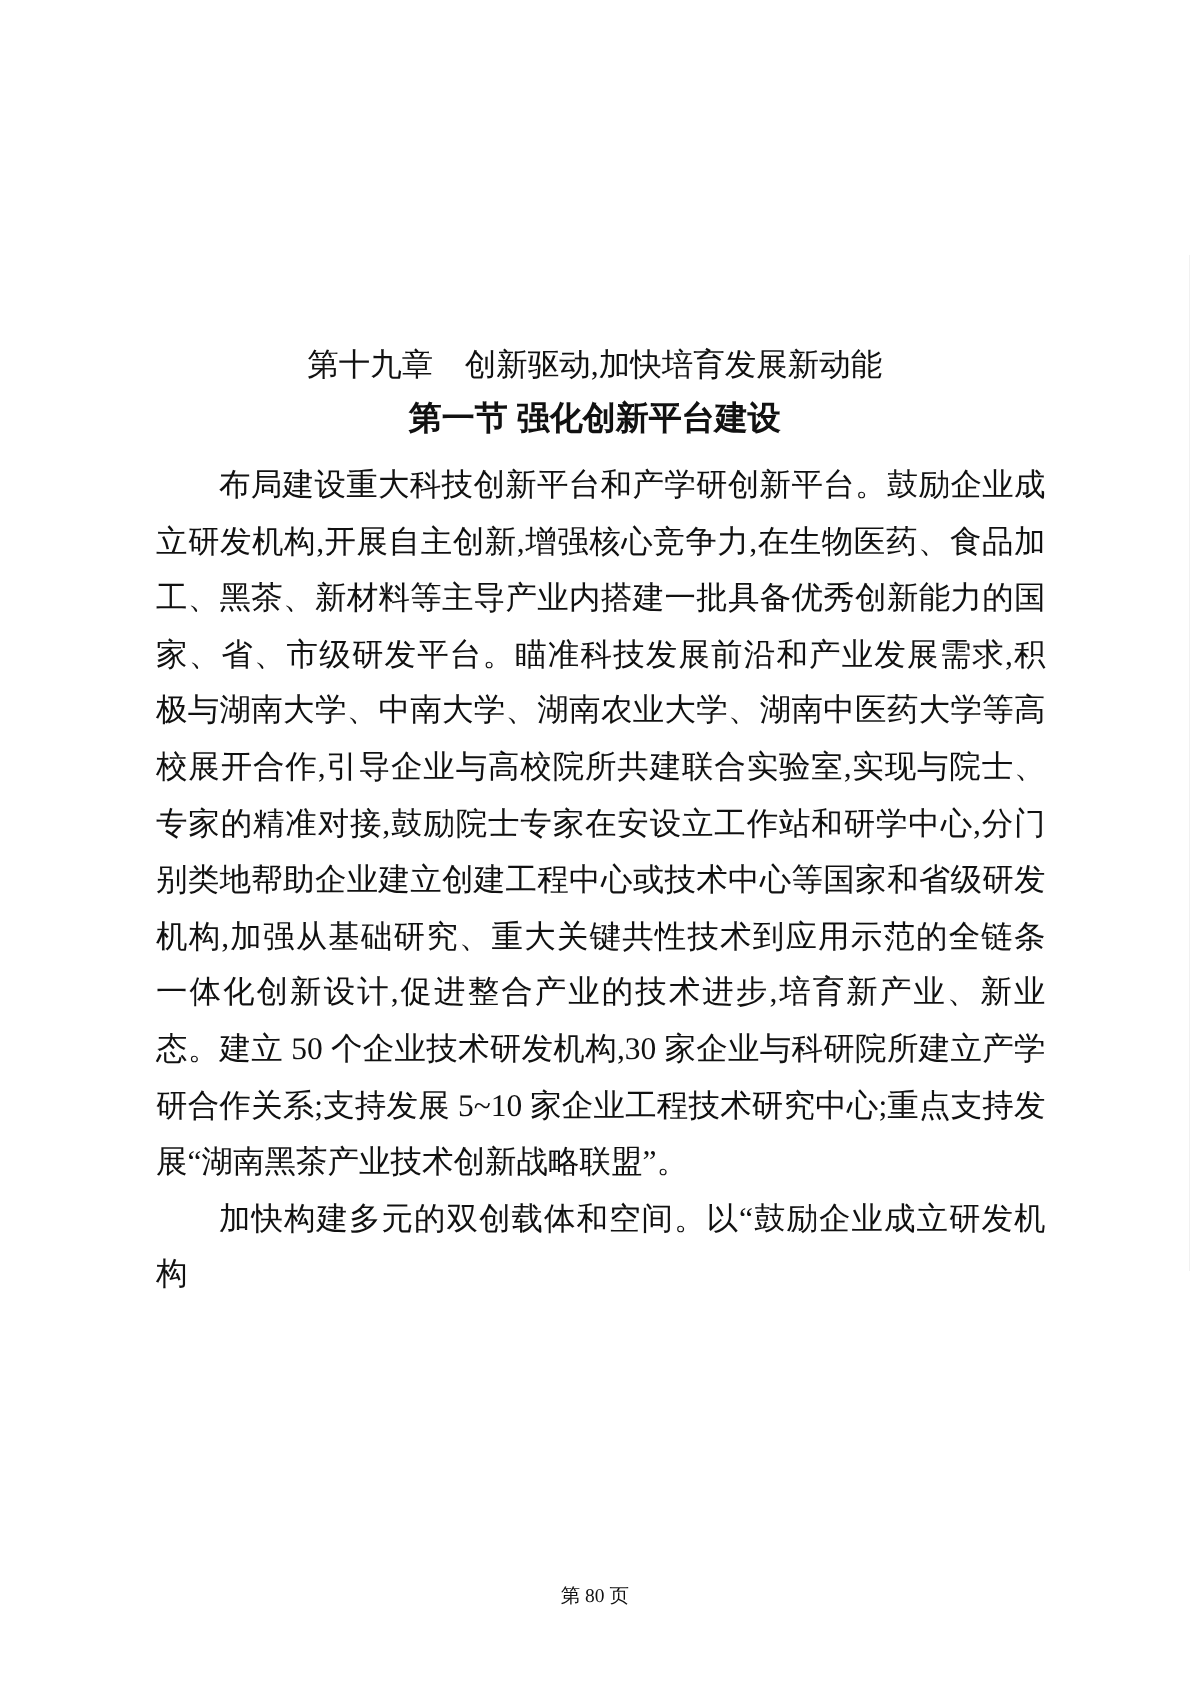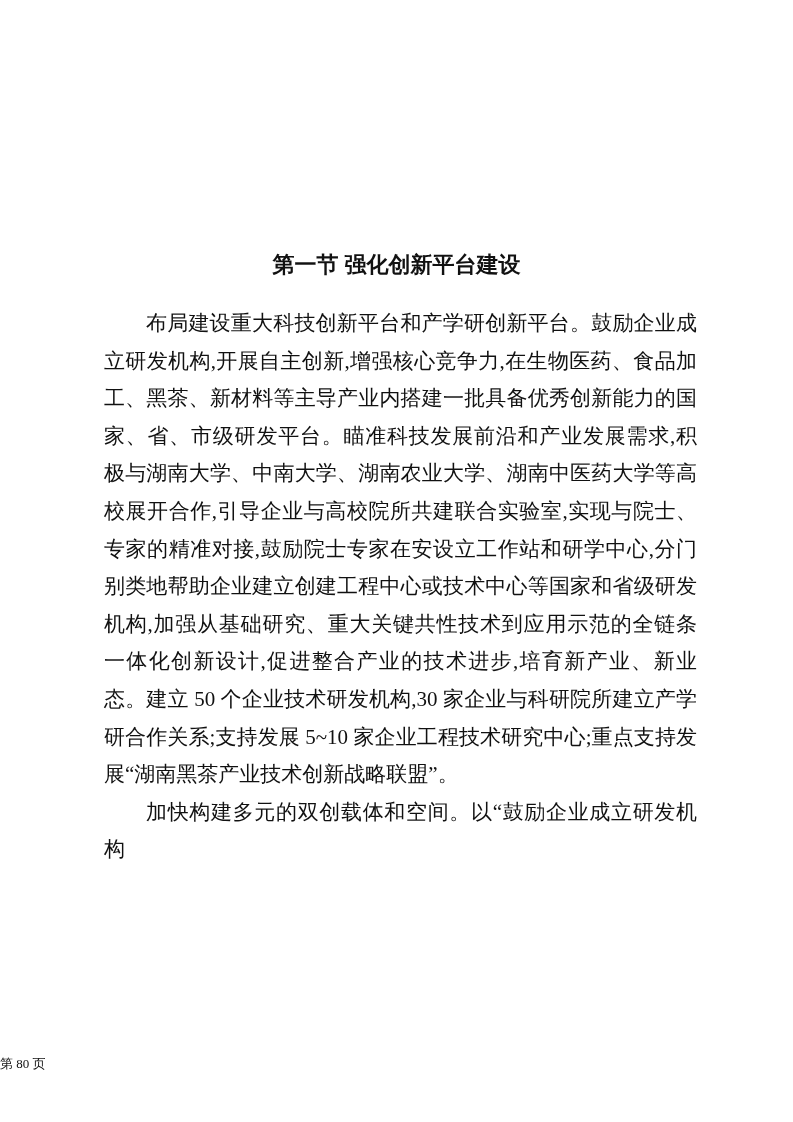--- a/index.html
+++ b/index.html
@@ -36,21 +36,21 @@
     width: 100%;
     margin: 0;
     text-align: center;
     font-family: "Liberation Serif", "DejaVu Serif", serif;
     font-size: 21px;
     font-weight: normal;
     line-height: 28px;
   }
   .section-title {
     position: absolute;
-    top: 250px;
+    top: 264px;
     left: 0;
     width: 100%;
     margin: 0;
     text-align: center;
     font-family: "Liberation Sans", "DejaVu Sans", sans-serif;
     font-size: 22px;
     font-weight: bold;
     line-height: 30px;
   }
   .body-text {
@@ -71,33 +71,34 @@
     text-indent: 2em;
   }
   .body-text .lead {
     font-weight: normal;
   }
   .page-footer {
     position: absolute;
     top: 1055px;
     left: 0;
     width: 100%;
-    text-align: left;
+    text-align: center;
     font-family: "Liberation Serif", "DejaVu Serif", serif;
     font-size: 13px;
     line-height: 18px;
     color: #111111;
   }
 </style>
 </head>
 <body>
 
 <div class="page">
 
 
+  <h2 class="chapter-title">第十九章　创新驱动,加快培育发展新动能</h2>
 
   <h3 class="section-title">第一节 强化创新平台建设</h3>
 
   <div class="body-text">
 
     <p><span class="lead">布局建设重大科技创新平台和产学研创新平台。</span><span>鼓励企业成立研发机构,开展自主创新,增强核心竞争力,在生物医药、食品加工、黑茶、新材料等主导产业内搭建一批具备优秀创新能力的国家、省、市级研发平台。瞄准科技发展前沿和产业发展需求,积极与湖南大学、中南大学、湖南农业大学、湖南中医药大学等高校展开合作,引导企业与高校院所共建联合实验室,实现与院士、专家的精准对接,鼓励院士专家在安设立工作站和研学中心,分门别类地帮助企业建立创建工程中心或技术中心等国家和省级研发机构,加强从基础研究、重大关键共性技术到应用示范的全链条一体化创新设计,促进整合产业的技术进步,培育新产业、新业态。建立 50 个企业技术研发机构,30 家企业与科研院所建立产学研合作关系;支持发展 5~10 家企业工程技术研究中心;重点支持发展“湖南黑茶产业技术创新战略联盟”。</span></p>
 
     <p><span class="lead">加快构建多元的双创载体和空间。</span><span>以“鼓励企业成立研发机构</span></p>
   </div>
 

